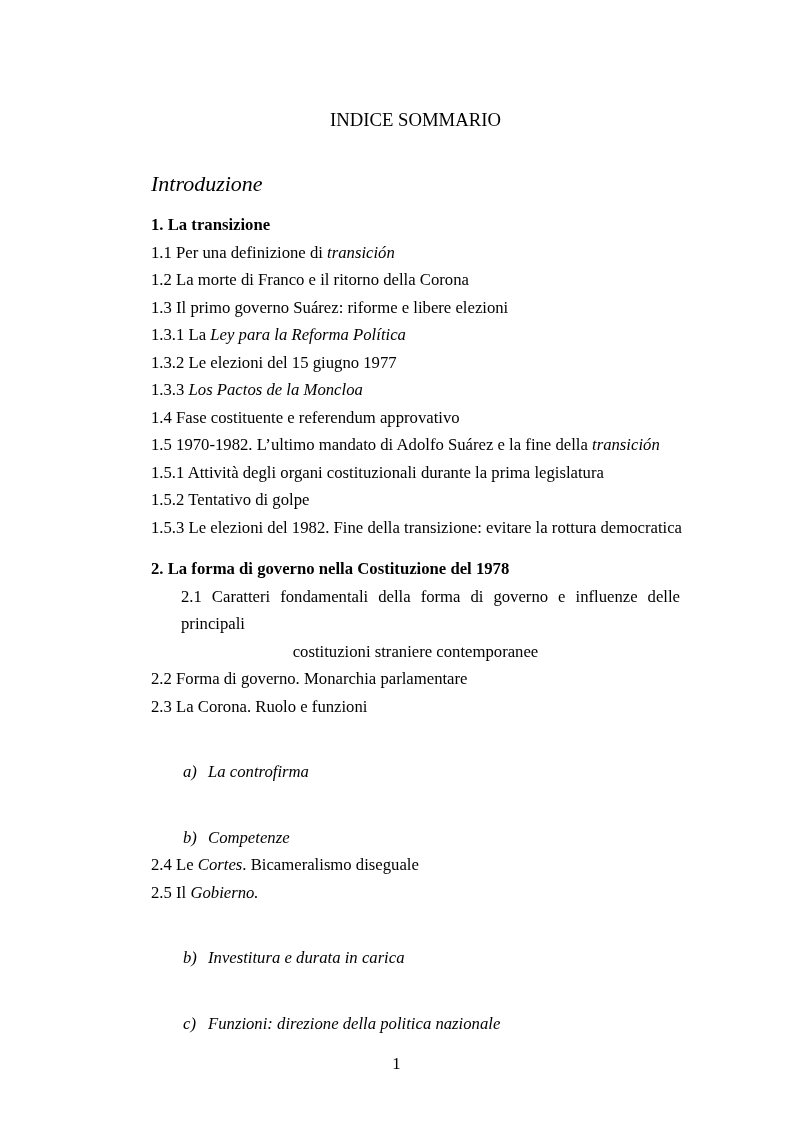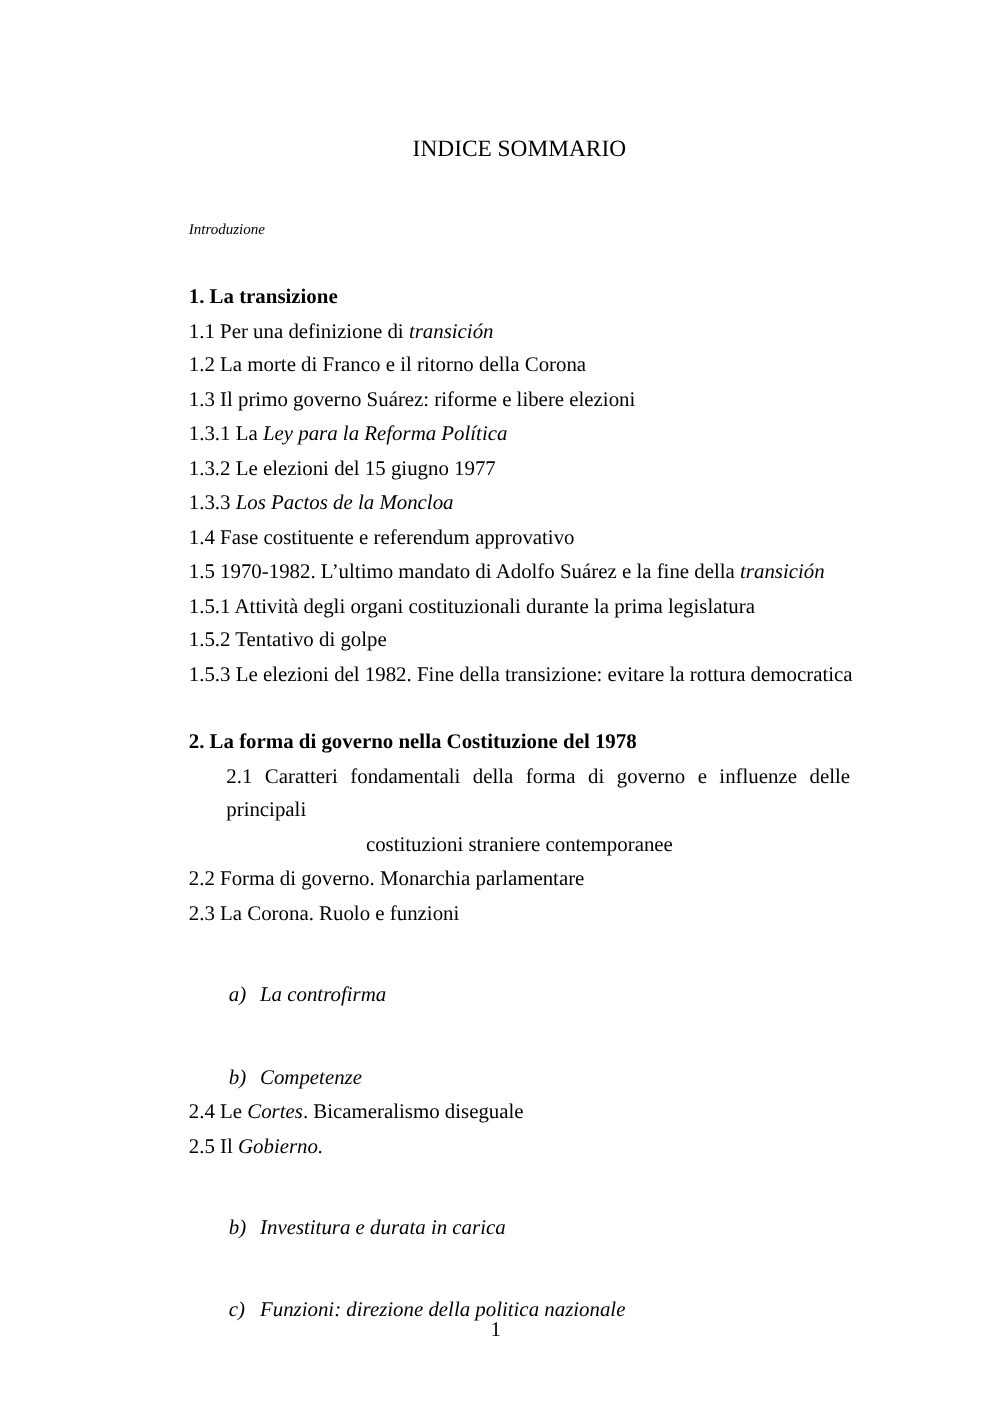--- a/index.html
+++ b/index.html
@@ -16,32 +16,32 @@
   }
   .doc-title {
     font-size: 18.7px;
     font-weight: normal;
     line-height: 27.5px;
     text-align: center;
     white-space: nowrap;
   }
   .intro {
     margin-top: 36px;
-    font-size: 12px;
+    font-size: 22px;
     line-height: 27.5px;
     font-style: italic;
   }
   .toc-row {
     font-size: 16.7px;
     line-height: 27.5px;
     white-space: nowrap;
   }
   .toc-row.heading {
     font-weight: bold;
-    margin-top: 26px;
+    margin-top: 14px;
   }
   .toc-row.letter {
     padding-left: 32px;
     font-style: italic;
     margin-top: 38px;
   }
   .letter-label {
     display: inline-block;
     width: 25px;
   }

